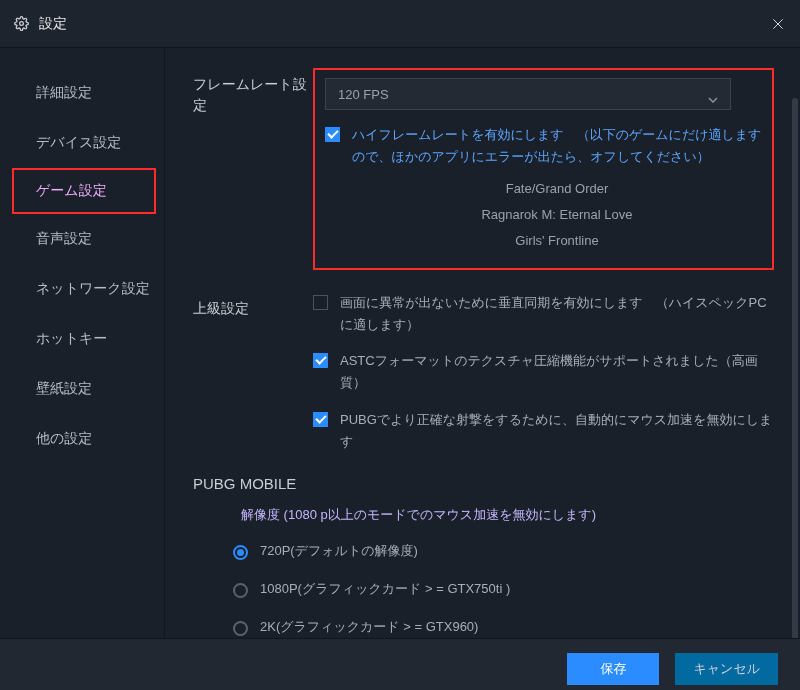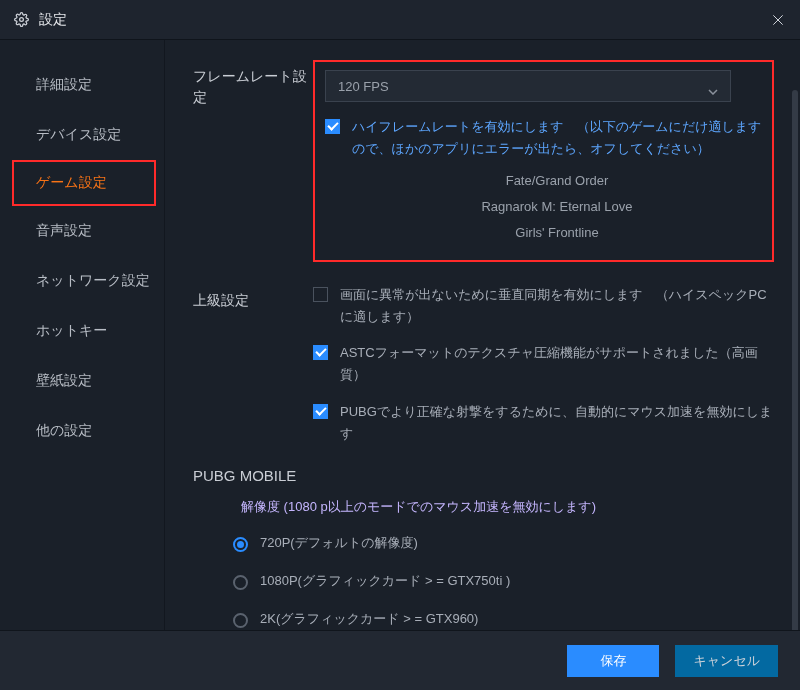--- a/index.html
+++ b/index.html
@@ -1,20 +1,20 @@
 <!DOCTYPE html>
 <html><head>
 <meta charset="utf-8">
 <style>
   * { box-sizing: border-box; margin: 0; padding: 0; }
   html, body { width: 800px; height: 690px; overflow: hidden; font-family: "Meiryo", "Hiragino Sans", sans-serif; }
   body { background: #1a2029; color: #b8bdc5; font-size: 13px; }
 
   .titlebar {
-    height: 40px;
+    height: 48px;
     display: flex;
     align-items: center;
     padding: 0 14px;
     border-bottom: 1px solid #0f141b;
     background: #1e242e;
   }
   .titlebar .gear { width: 15px; height: 15px; margin-right: 10px; }
   .titlebar .title { color: #e6e8ec; font-size: 14px; flex: 1; }
   .titlebar .close-x { width: 16px; height: 16px; cursor: pointer; }
 
@@ -32,21 +32,21 @@
     height: 50px;
     display: flex;
     align-items: center;
     padding-left: 36px;
     color: #b8bdc5;
     font-size: 14px;
     cursor: pointer;
     position: relative;
   }
   .side-item.active {
-    color: #f97316;
+    color: #f0abfc;
   }
   .side-item.highlighted {
     border: 2px solid #ff2a2a;
     margin: 0 8px 0 12px;
     padding-left: 22px;
     height: 46px;
   }
 
   .content {
     flex: 1;

